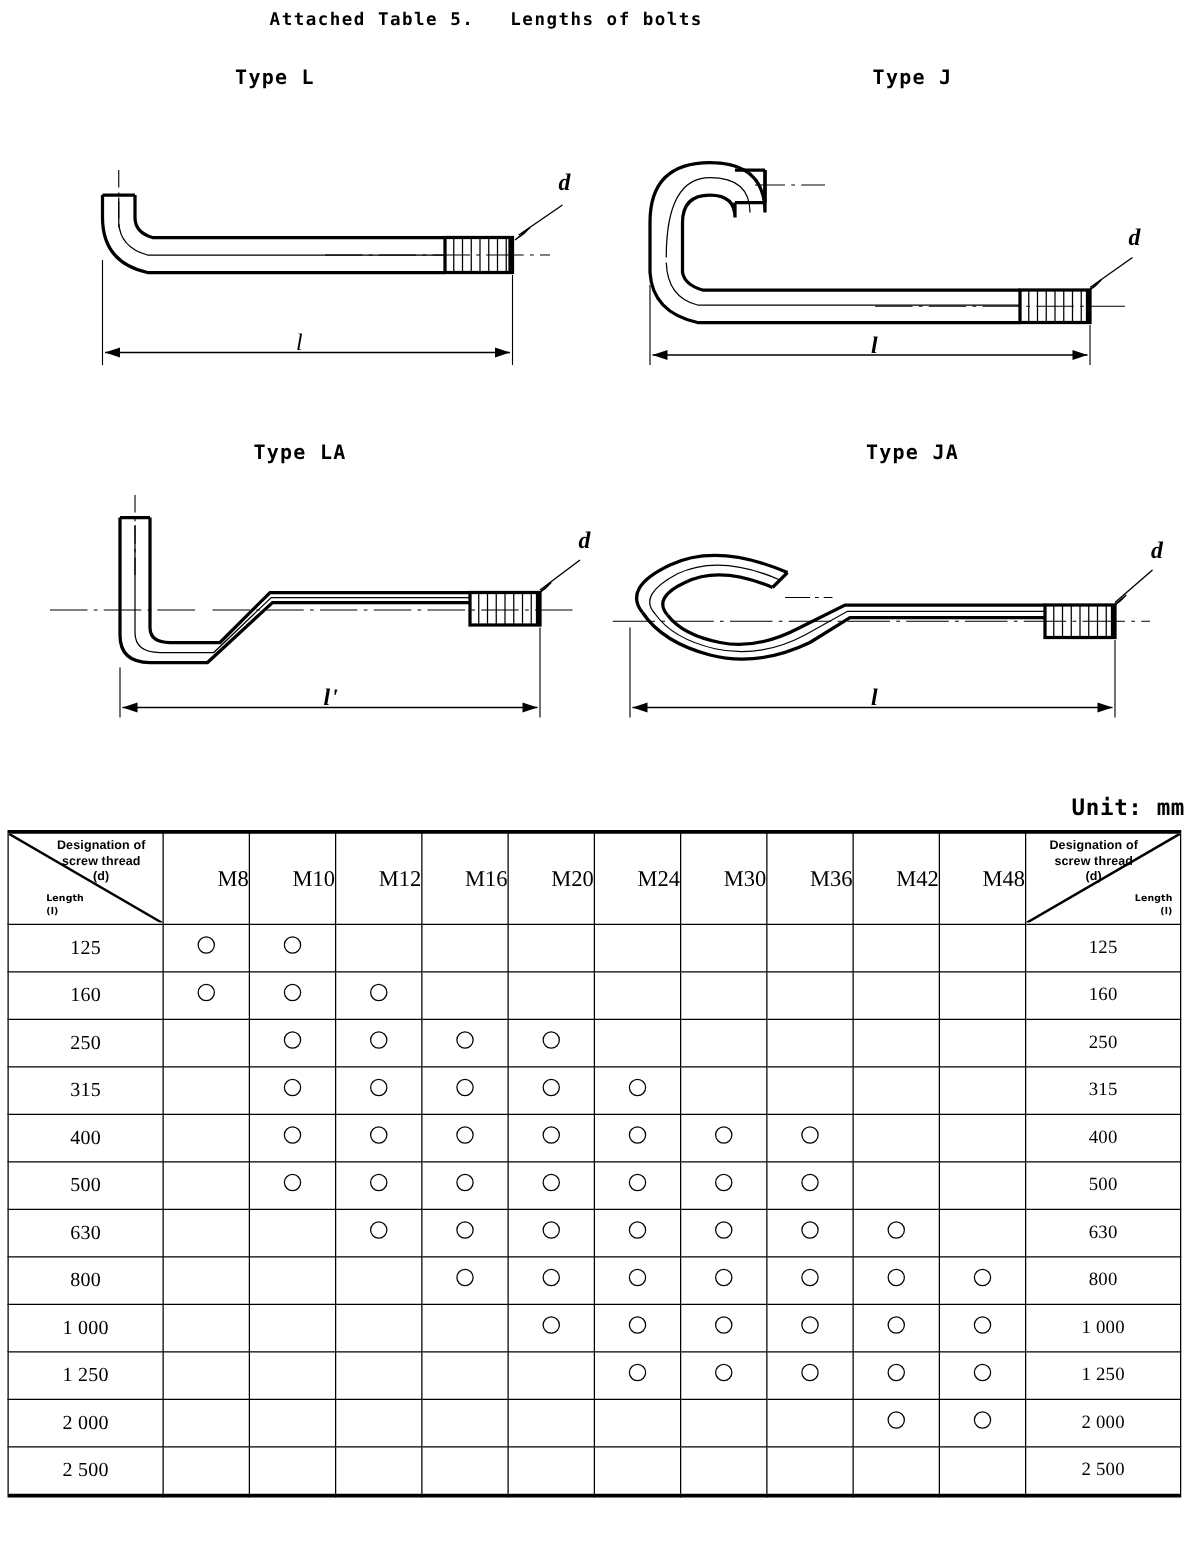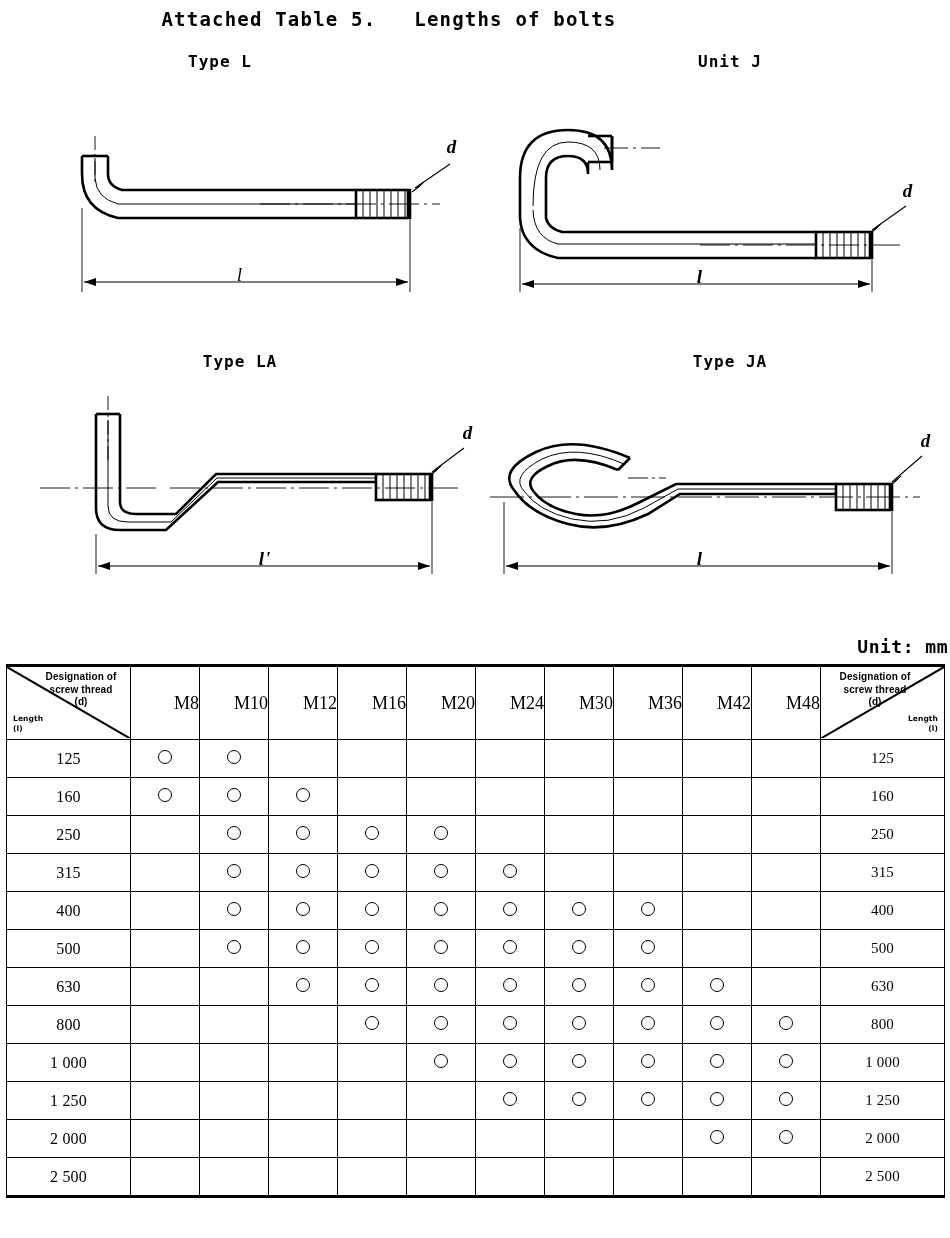--- a/index.html
+++ b/index.html
@@ -19,21 +19,21 @@
 
   
   .page-title {
     position: absolute;
     top: 8px;
     left: 0;
     width: 778px;
     text-align: center;
     font-family: "DejaVu Sans Mono", monospace;
     font-weight: bold;
-    font-size: 19px;
+    font-size: 14px;
     letter-spacing: 1.2px;
     white-space: pre;
   }
 
   
   .figures {
     position: absolute;
     top: 52px;
     left: 0;
     width: 950px;
@@ -134,20 +134,21 @@
     white-space: pre-line;
   }
   th.corner .lbl-l {
     position: absolute;
     font-family: "DejaVu Sans", sans-serif;
     font-weight: bold;
     font-size: 7.5px;
     line-height: 1.25;
     letter-spacing: 0.1px;
     white-space: pre-line;
+    margin-left: 24px;
   }
   
   th.corner-left .lbl-d { top: 4px;  left: 30px;  width: 88px; text-align: center; }
   th.corner-left .lbl-l { bottom: 6px; left: 6px;  text-align: left; }
   
   th.corner-right .lbl-d { top: 4px;  left: 8px;  width: 92px; text-align: center; }
   th.corner-right .lbl-l { bottom: 6px; right: 6px; text-align: right; }
 
   
   tr.data-row td { height: 37px; }
@@ -238,21 +239,21 @@
     <div class="fig-caption" style="left:380px; top:84px; width:24px;
                 font-family:'Liberation Serif',serif; font-style:italic;
                 font-size:19px; font-weight:bold;">d</div>
 
     <div class="fig-caption" style="left:168px; top:212px; width:24px;
                 font-family:'Liberation Serif',serif; font-style:italic;
                 font-size:19px; font-weight:normal;">l</div>
   </div>
 
   <div class="fig" id="fig-J">
-    <div class="fig-caption" style="left:140px; top:0px; width:180px;">Unit J</div>
+    <div class="fig-caption" style="left:140px; top:0px; width:180px;">Type J</div>
 
     <svg class="fig-svg" style="left:0; top:26px;" width="440" height="224" viewBox="0 0 440 224">
       <g fill="none" stroke="#000" stroke-width="2.6">
 
         <path d="M 20,130 L 20,100 Q 20,52 68,52 Q 112,52 112,92 L 112,58"></path>
         <path d="M 20,130 L 20,140 Q 22,172 58,180 L 316,180"></path>
 
         <path d="M 46,130 L 46,100 Q 46,78 68,78 Q 88,78 88,96 L 88,84"></path>
         <path d="M 46,130 L 46,140 Q 48,150 62,154 L 316,154"></path>
       </g>

